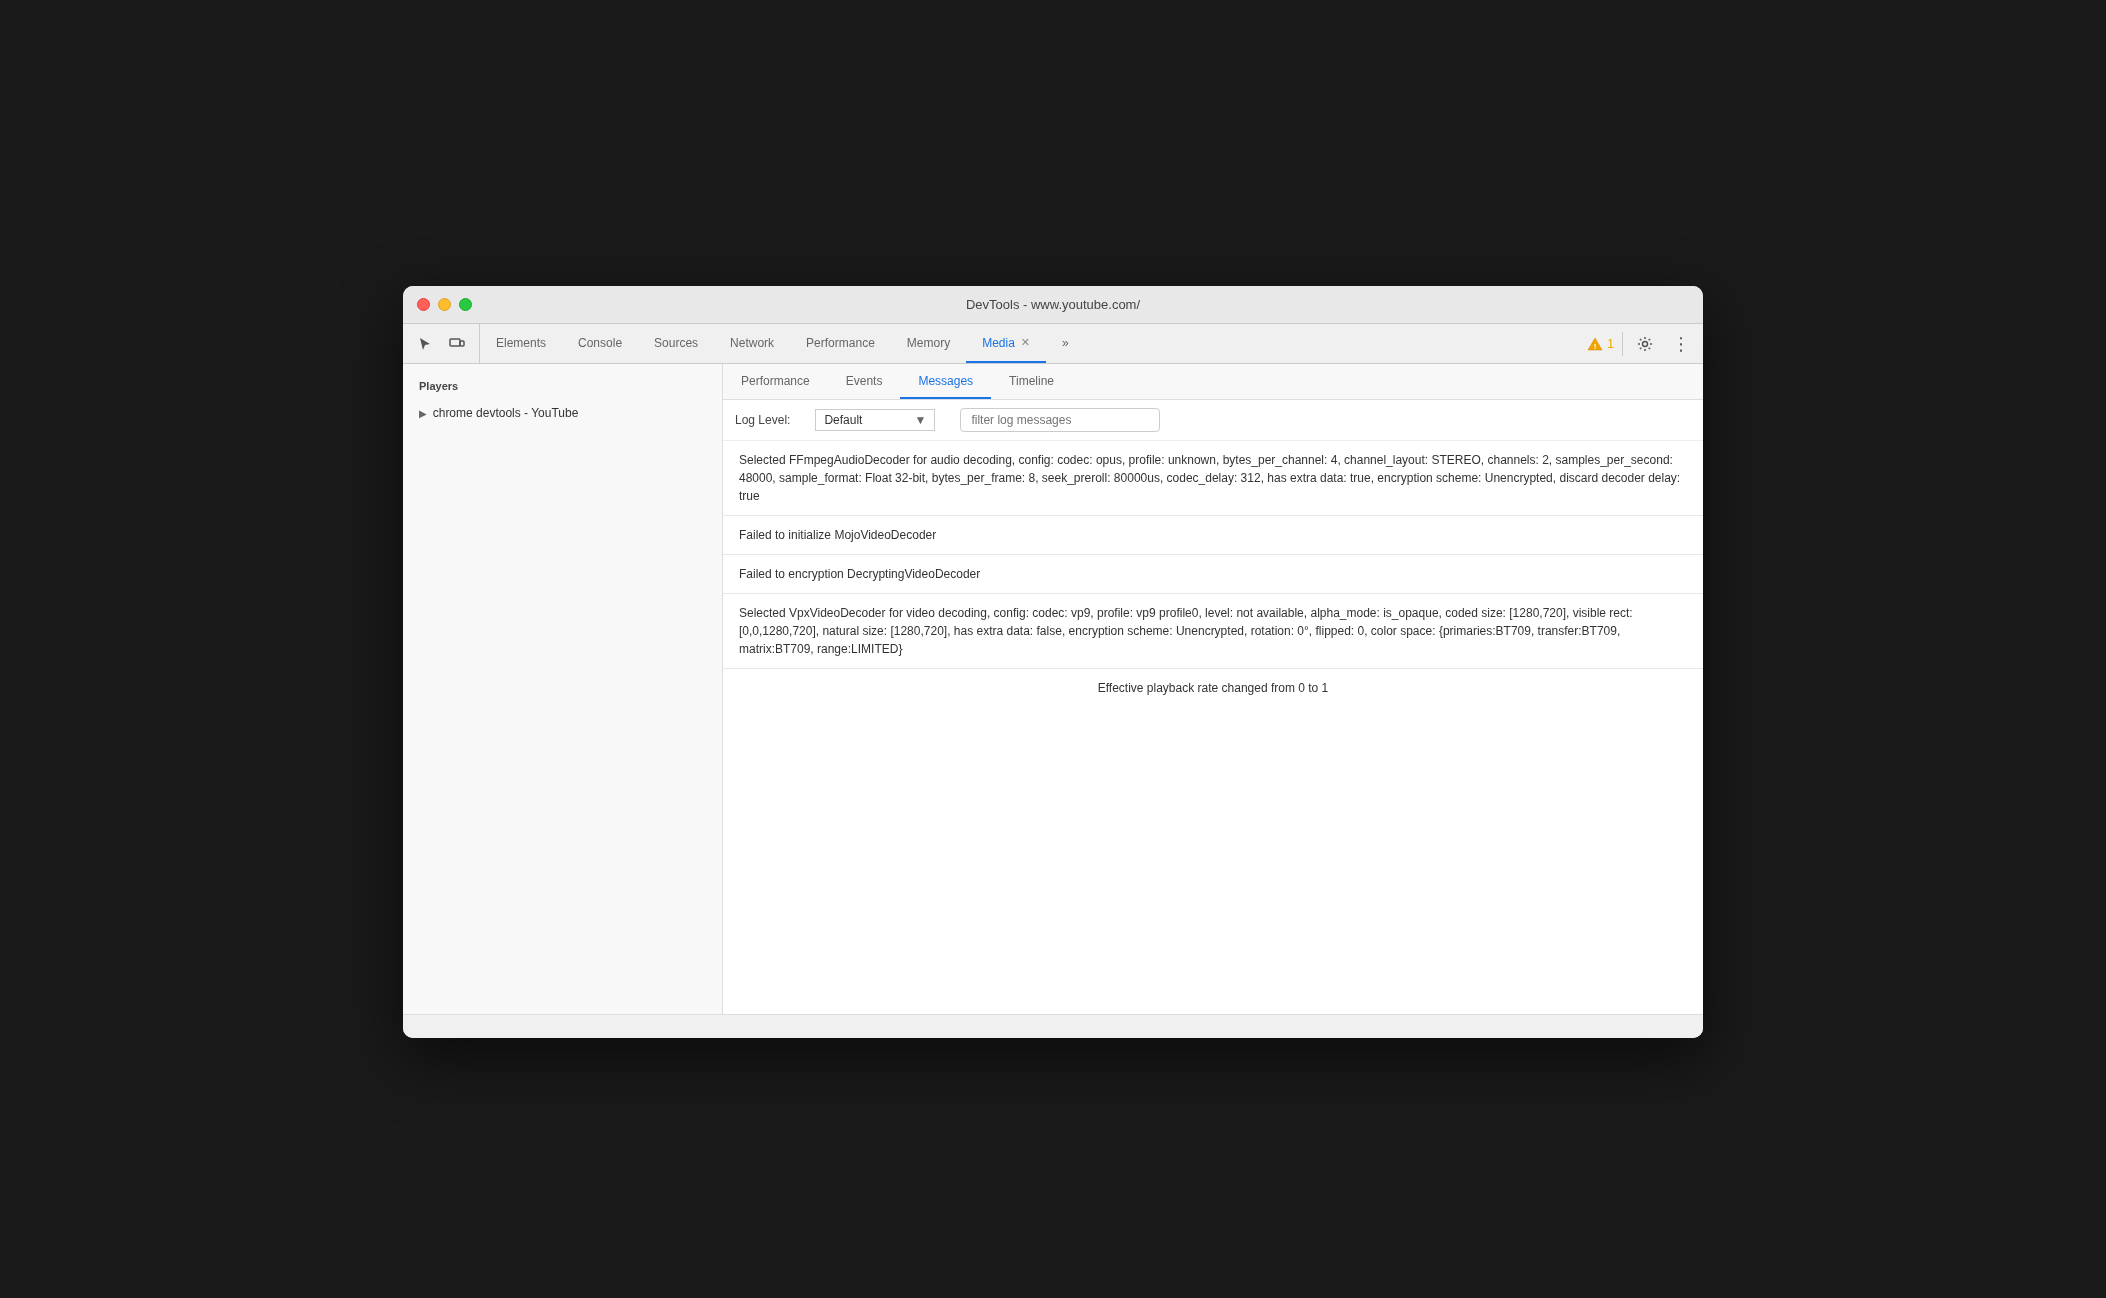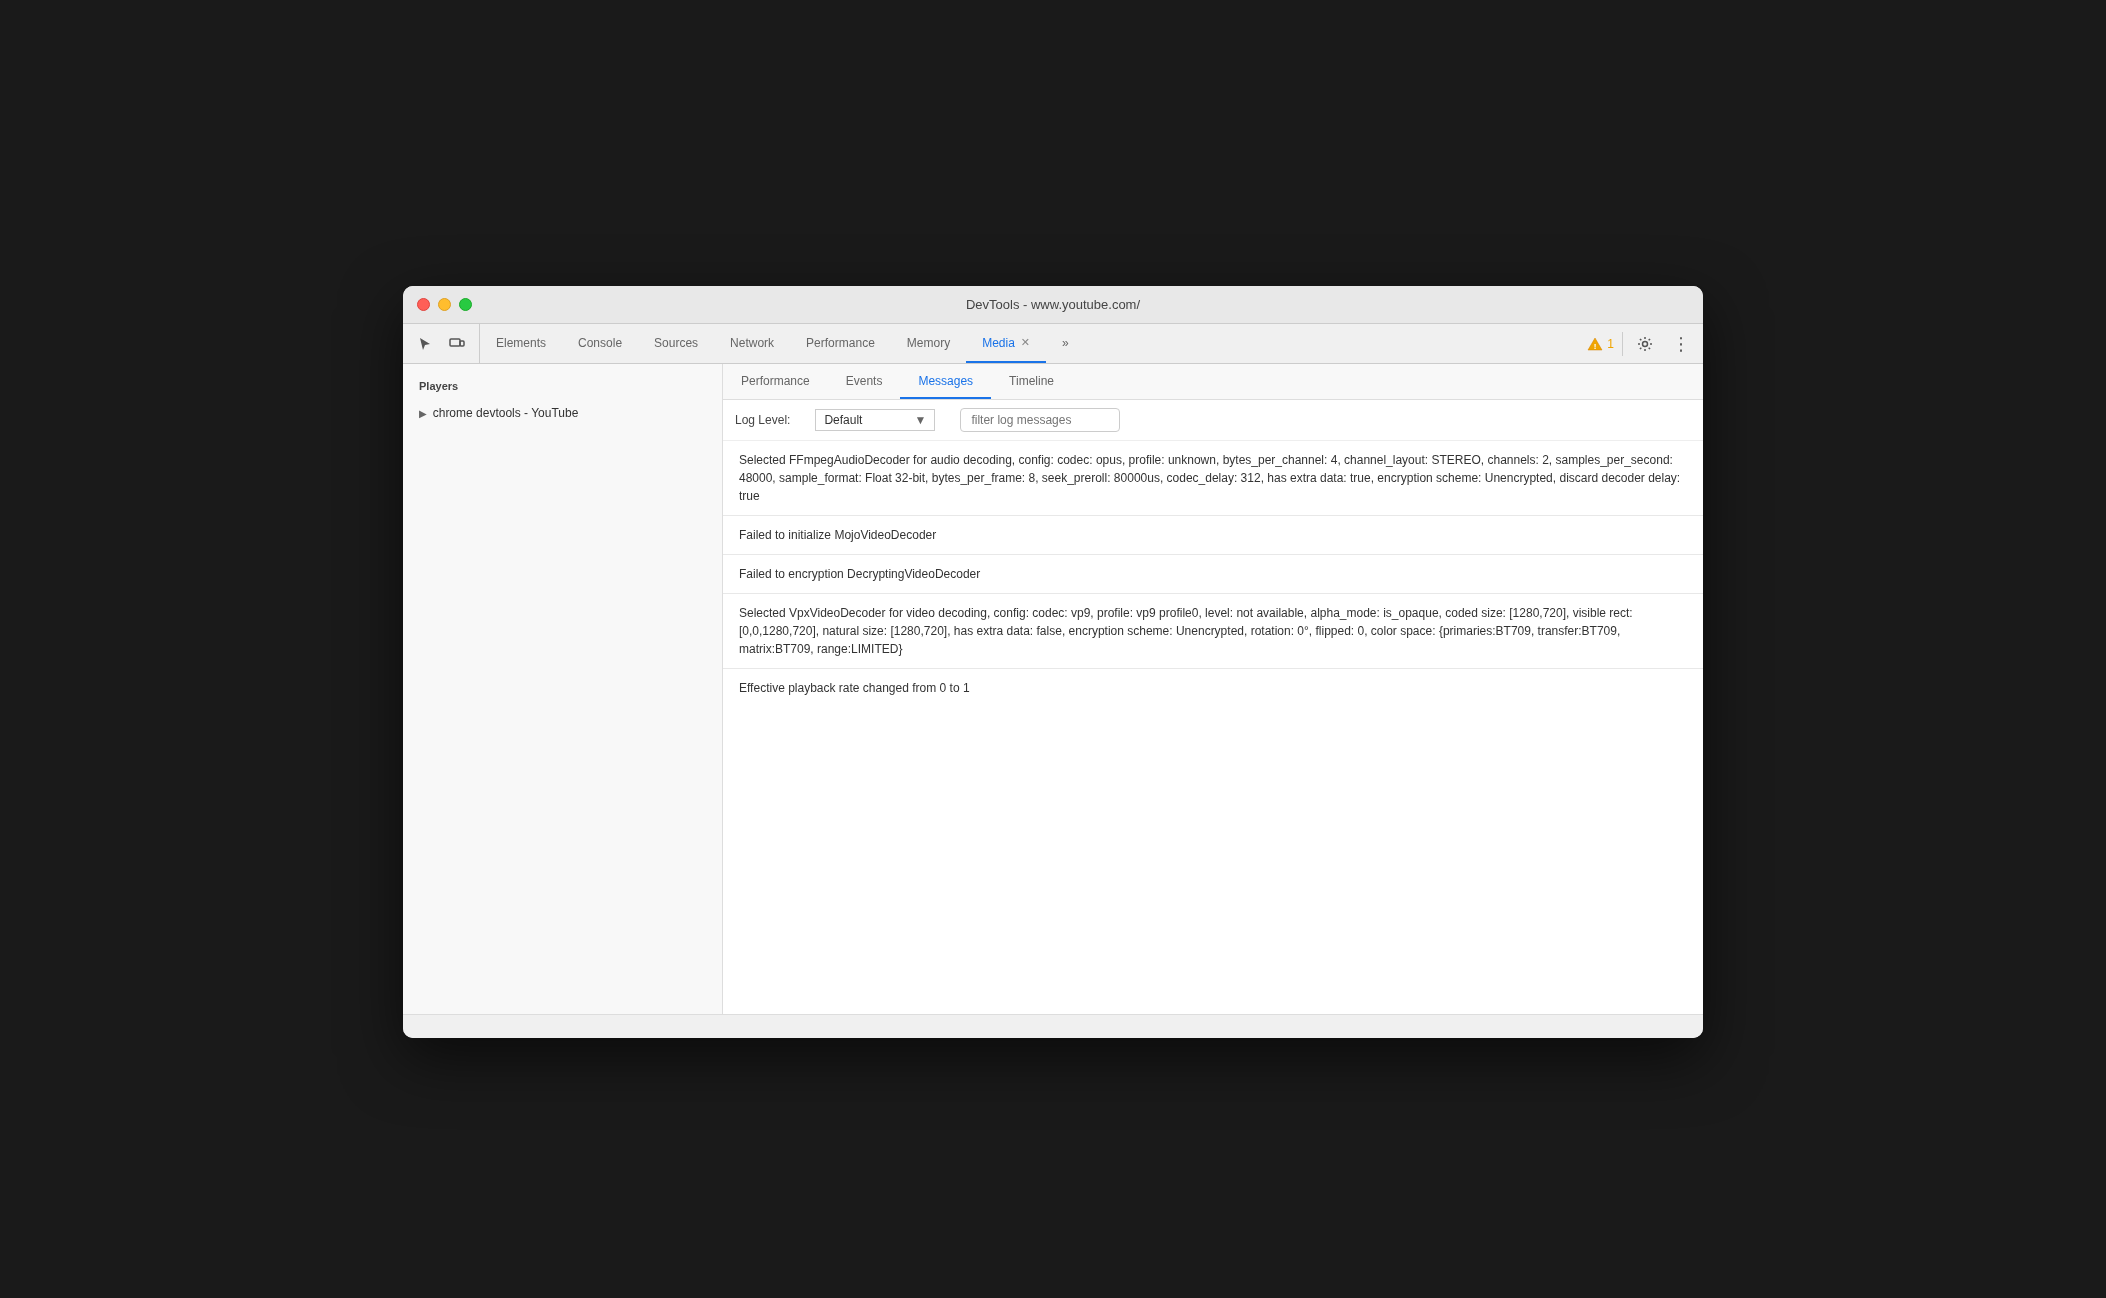--- a/index.html
+++ b/index.html
@@ -207,37 +207,38 @@
       background: #fff;
       cursor: pointer;
       min-width: 120px;
     }
     .filter-input {
       border: 1px solid #ccc;
       border-radius: 4px;
       padding: 4px 10px;
       font-size: 12px;
       color: #14532d;
-      width: 160px;
+      width: 200px;
       background: #fff;
       outline: none;
     }
     .messages-list {
       flex: 1;
       overflow-y: auto;
     }
     .message-row {
       border-bottom: 1px solid #e8e8e8;
       padding: 10px 16px;
       font-size: 12px;
       color: #333;
       line-height: 1.5;
     }
     .message-row:last-child {
       border-bottom: none;
+      text-align: center;
     }
     .message-bold {
       font-weight: 500;
       font-size: 13px;
     }
     .bottom-bar {
       height: 24px;
       background: #f0f0f0;
       border-top: 1px solid #ddd;
     }

